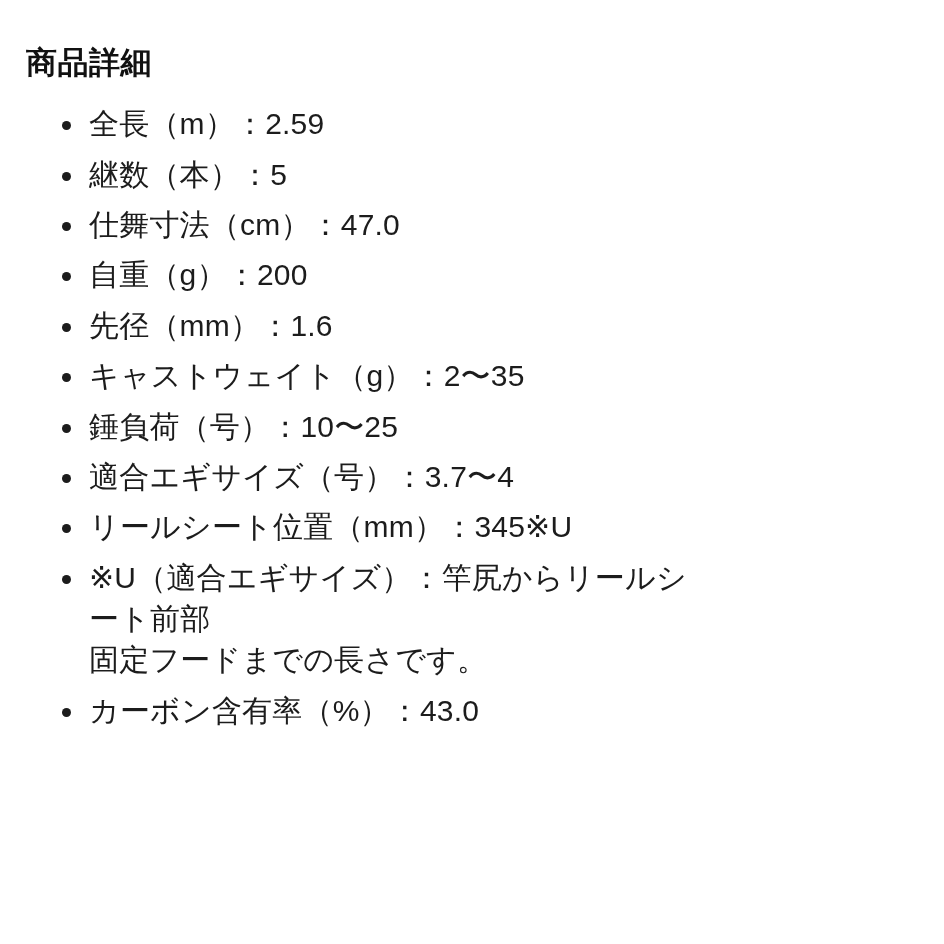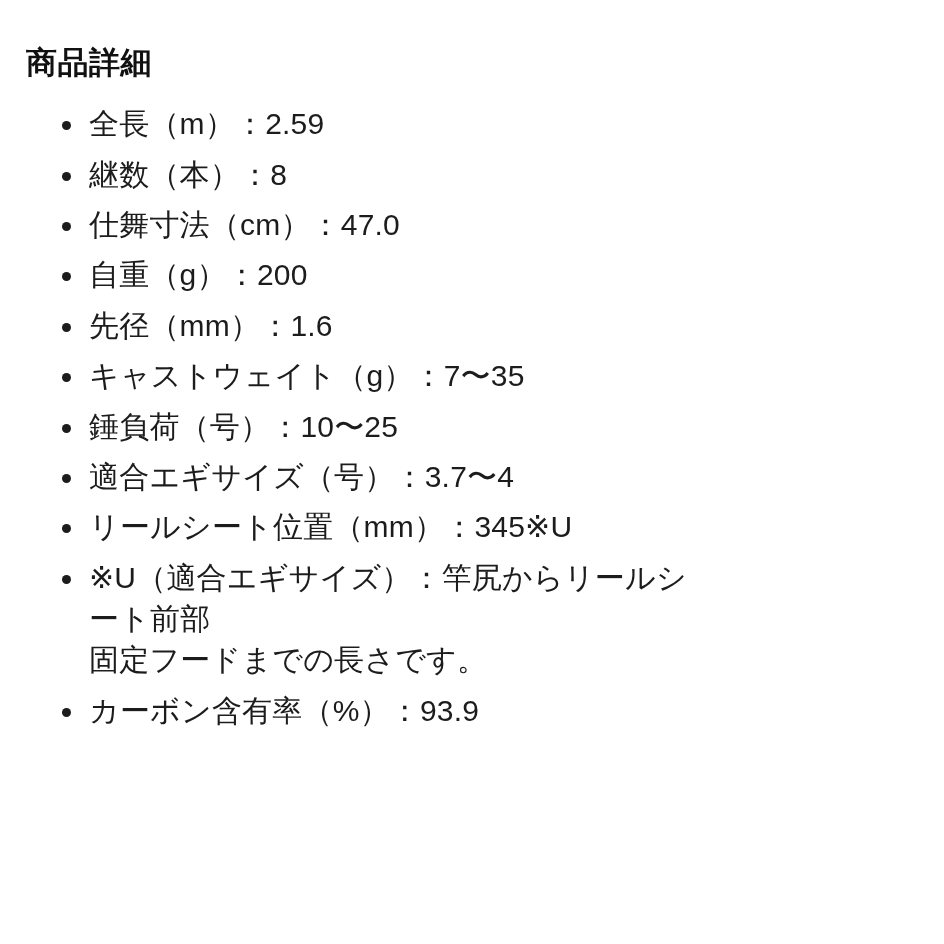--- a/index.html
+++ b/index.html
@@ -62,44 +62,44 @@
 </head>
 <body>
 
 <div class="page">
   <h2 class="section-title">商品詳細</h2>
   <ul class="spec-list">
     <li>
         <span class="li-text">全長（m）：2.59</span>
       </li>
     <li>
-        <span class="li-text">継数（本）：8</span>
+        <span class="li-text">継数（本）：5</span>
       </li>
     <li>
         <span class="li-text">仕舞寸法（cm）：47.0</span>
       </li>
     <li>
         <span class="li-text">自重（g）：200</span>
       </li>
     <li>
         <span class="li-text">先径（mm）：1.6</span>
       </li>
     <li>
-        <span class="li-text">キャストウェイト（g）：7〜35</span>
+        <span class="li-text">キャストウェイト（g）：2〜35</span>
       </li>
     <li>
         <span class="li-text">錘負荷（号）：10〜25</span>
       </li>
     <li>
         <span class="li-text">適合エギサイズ（号）：3.7〜4</span>
       </li>
     <li>
         <span class="li-text">リールシート位置（mm）：345※U</span>
       </li>
     <li>
         <span class="li-text">※U（適合エギサイズ）：竿尻からリールシート前部
 固定フードまでの長さです。</span>
       </li>
     <li>
-        <span class="li-text">カーボン含有率（%）：93.9</span>
+        <span class="li-text">カーボン含有率（%）：43.0</span>
       </li>
   </ul>
 </div>
 
 </body></html>

